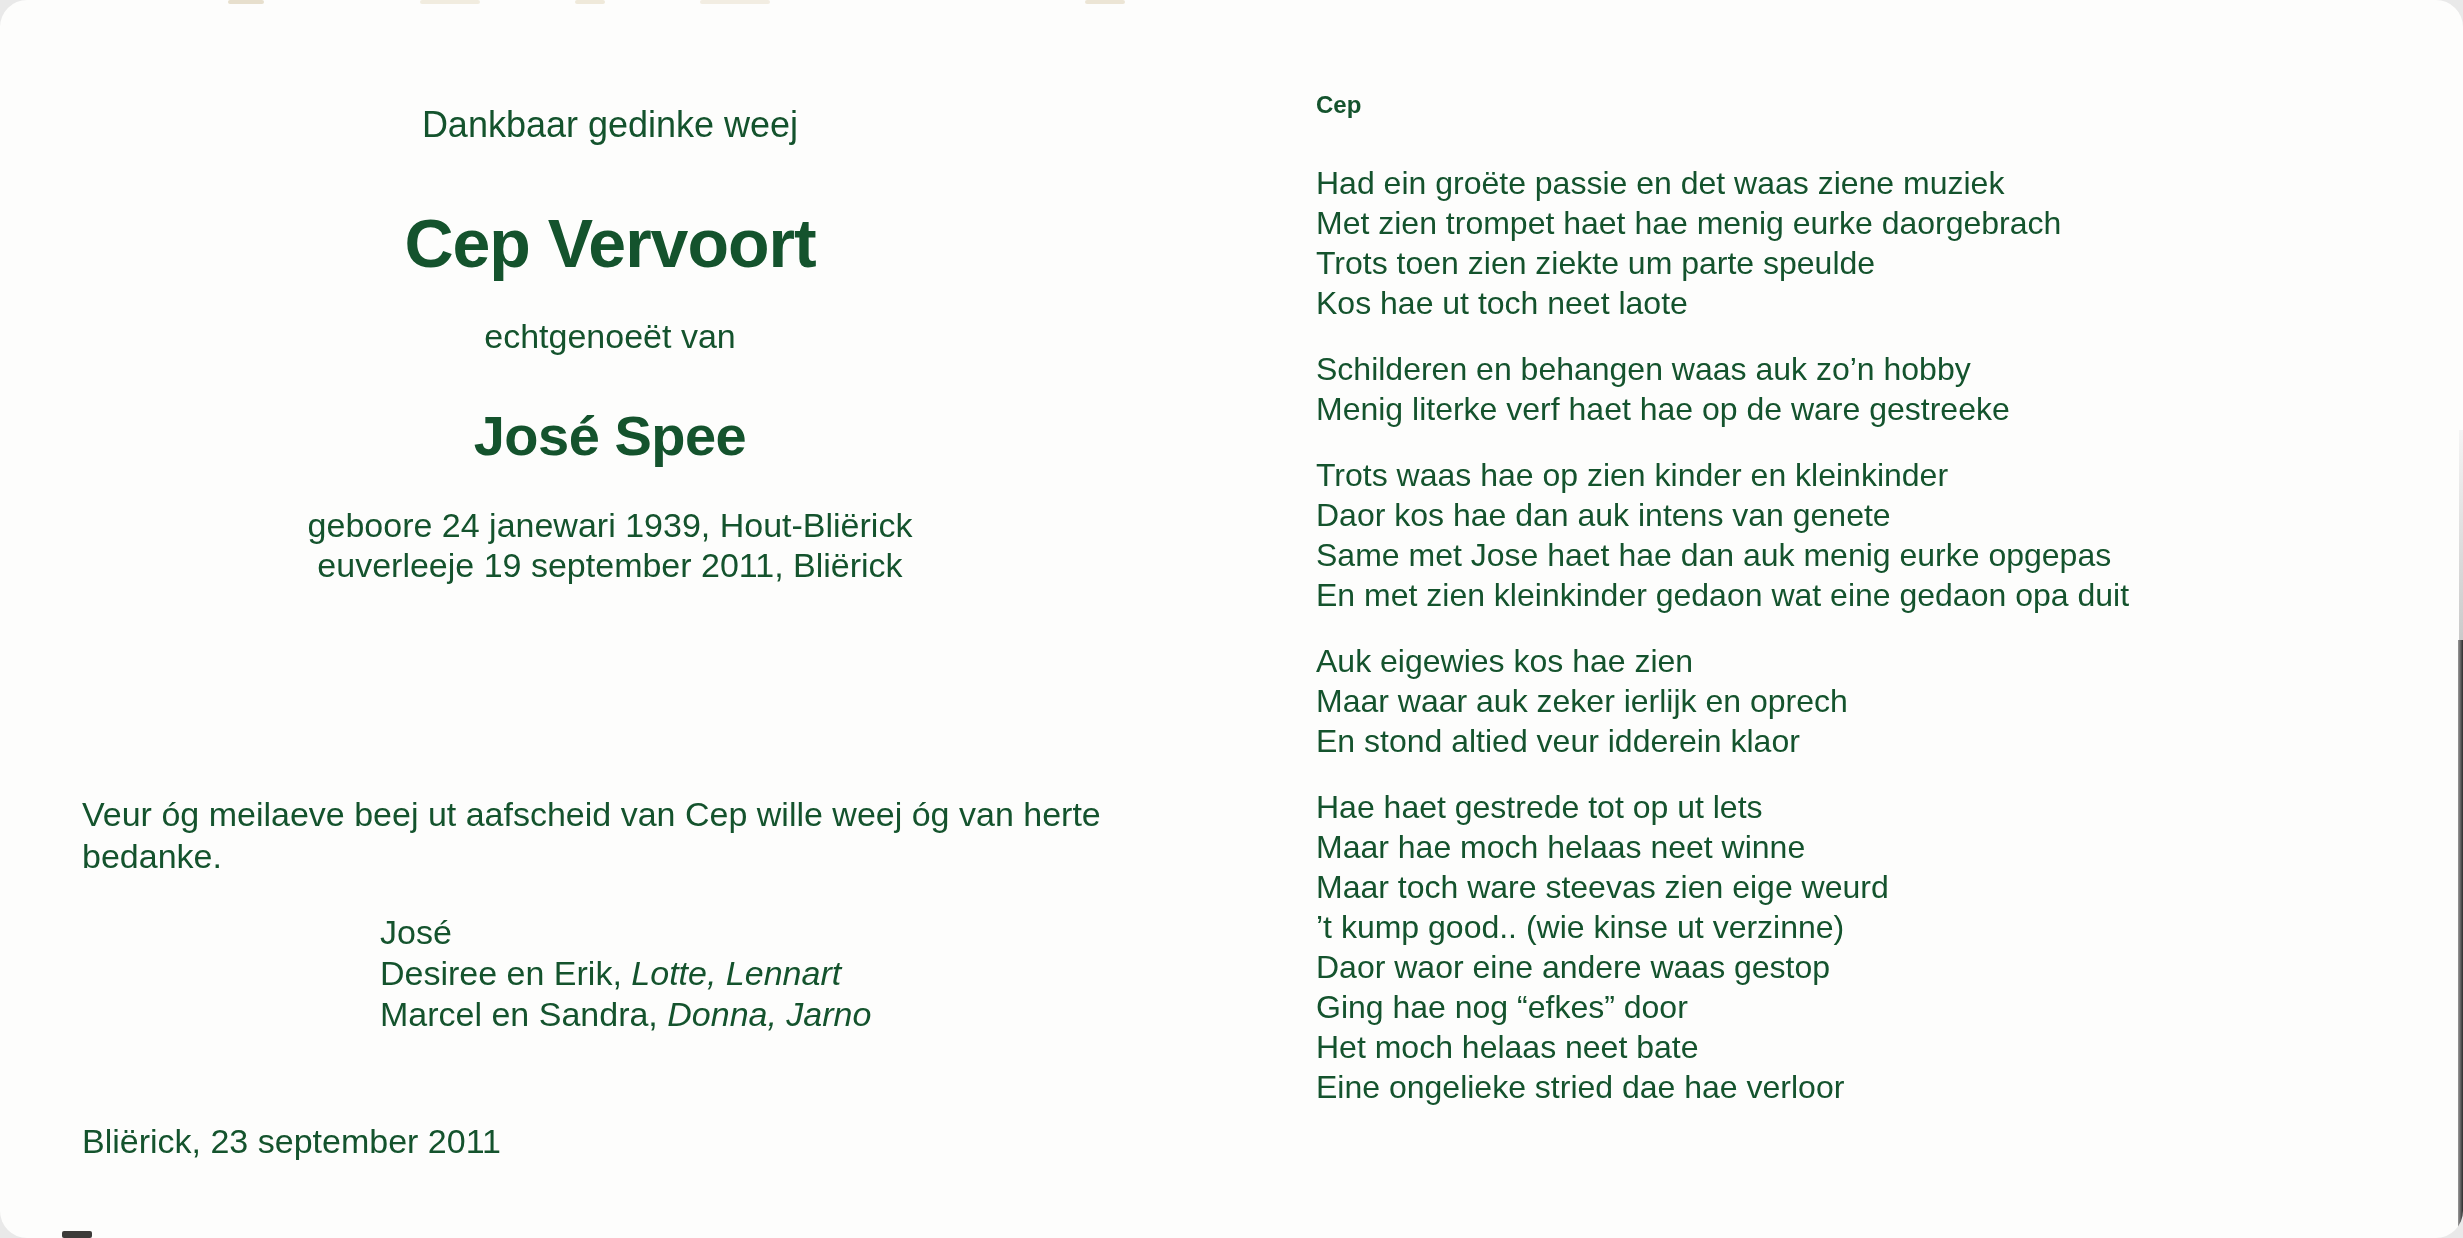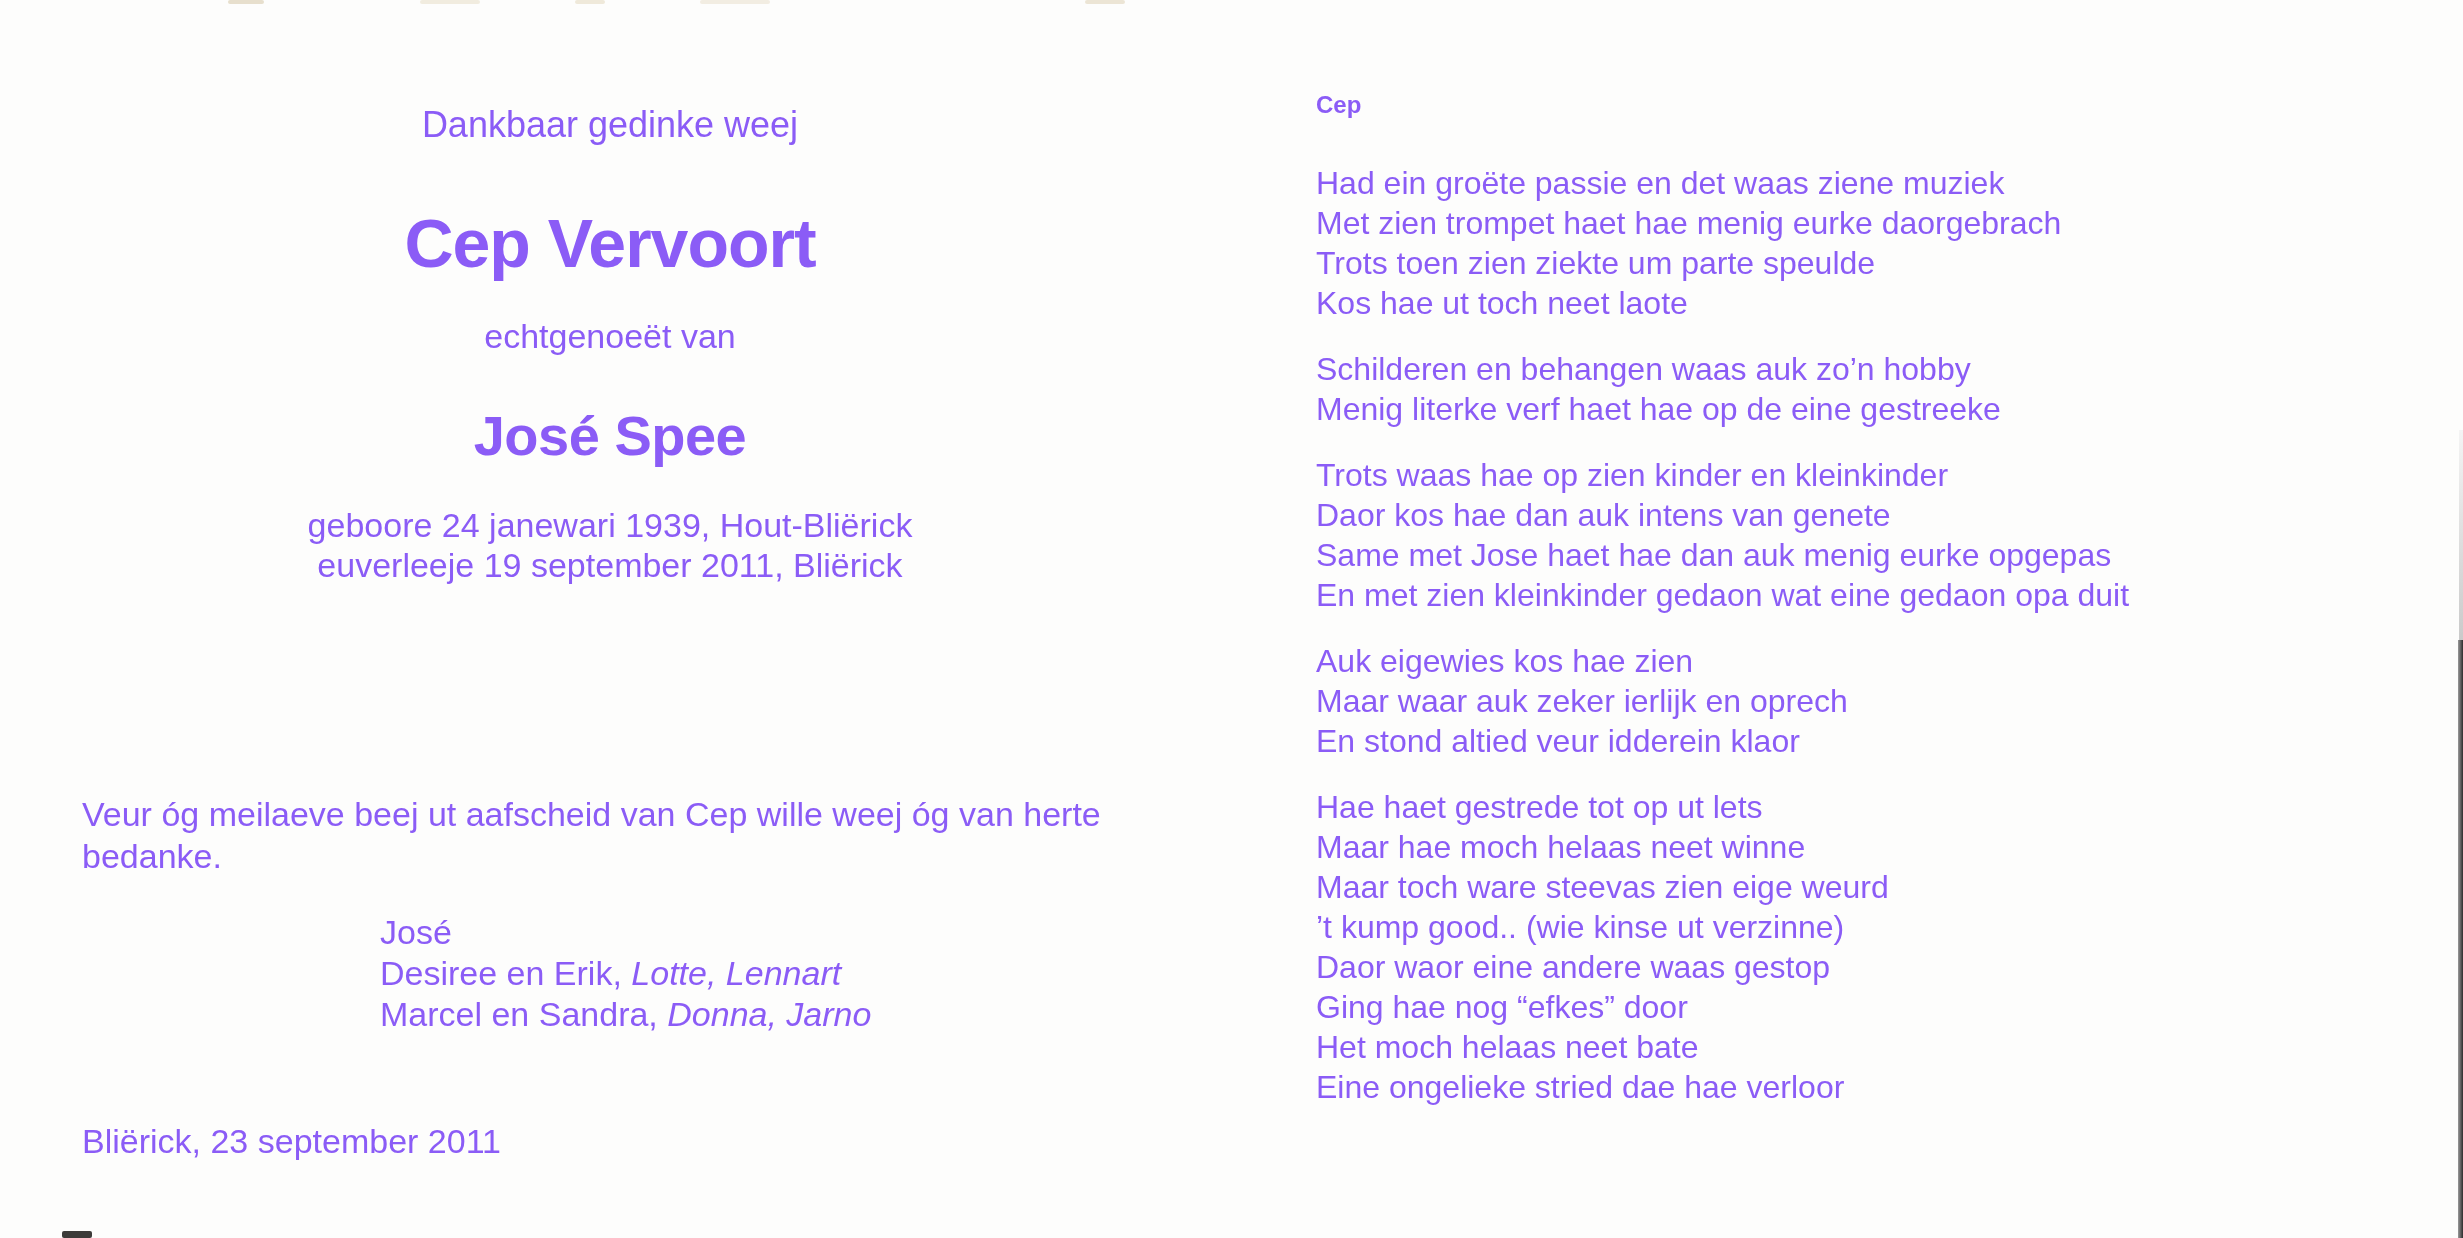--- a/index.html
+++ b/index.html
@@ -7,21 +7,22 @@
     padding: 0;
     background: #e9e9e9;
   }
   .card {
     position: relative;
     width: 2463px;
     height: 1238px;
     background: #fdfdfc;
     overflow: hidden;
     font-family: "Liberation Sans", sans-serif;
-    color: #8b5cf6;
+    color: #14532d;
+    border-radius: 27px;
   }
 
   
   .centered {
     position: absolute;
     left: 0;
     width: 1220px;
     text-align: center;
     white-space: nowrap;
   }
@@ -142,21 +143,21 @@
 
     <div class="stanza first">
       <div>Had ein groëte passie en det waas ziene muziek</div>
       <div>Met zien trompet haet hae menig eurke daorgebrach</div>
       <div>Trots toen zien ziekte um parte speulde</div>
       <div>Kos hae ut toch neet laote</div>
     </div>
 
     <div class="stanza">
       <div>Schilderen en behangen waas auk zo’n hobby</div>
-      <div>Menig literke verf haet hae op de eine gestreeke</div>
+      <div>Menig literke verf haet hae op de ware gestreeke</div>
     </div>
 
     <div class="stanza">
       <div>Trots waas hae op zien kinder en kleinkinder</div>
       <div>Daor kos hae dan auk intens van genete</div>
       <div>Same met Jose haet hae dan auk menig eurke opgepas</div>
       <div>En met zien kleinkinder gedaon wat eine gedaon opa duit</div>
     </div>
 
     <div class="stanza">

